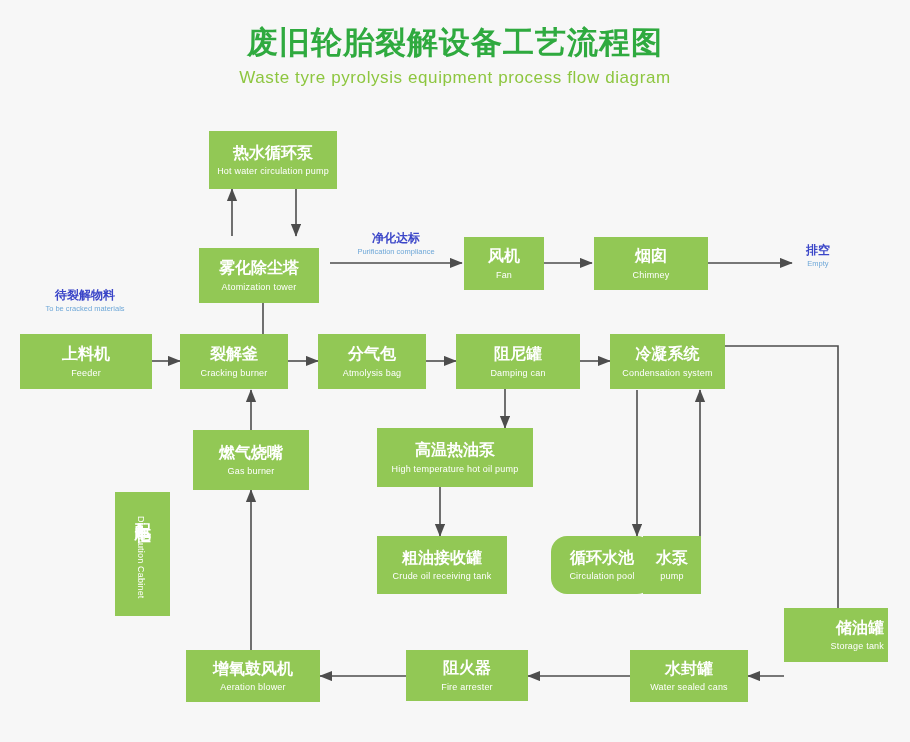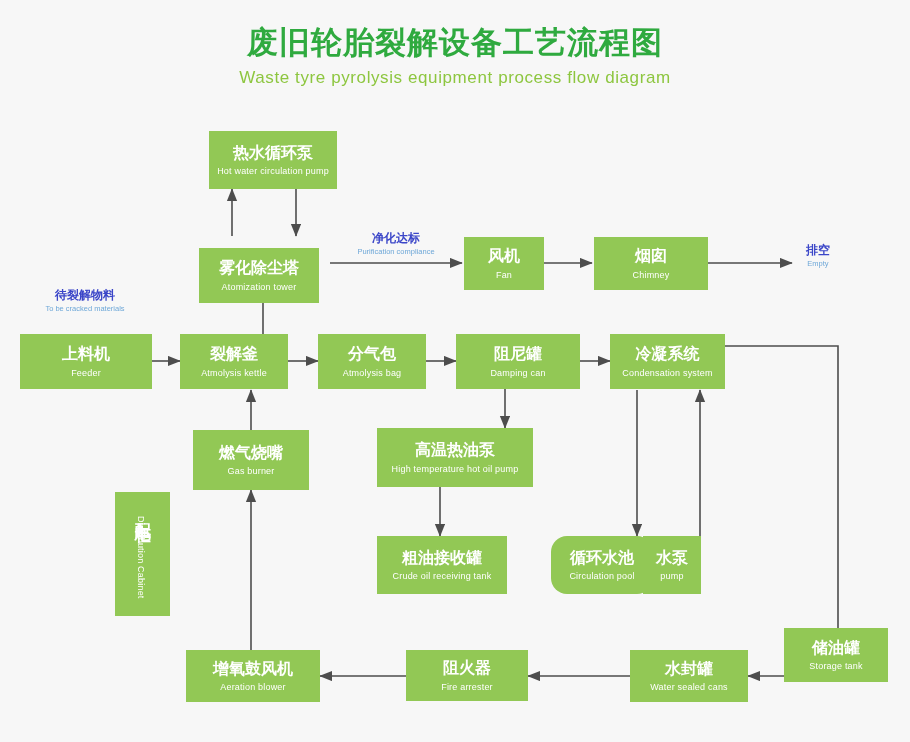--- a/index.html
+++ b/index.html
@@ -200,21 +200,21 @@
     <span class="cn">烟囱</span>
     <span class="en">Chimney</span>
   </div>
 
   <div class="node" style="left:20px; top:334px; width:132px; height:55px;">
     <span class="cn">上料机</span>
     <span class="en">Feeder</span>
   </div>
   <div class="node" style="left:180px; top:334px; width:108px; height:55px;">
     <span class="cn">裂解釜</span>
-    <span class="en">Atmolysis kettle</span>
+    <span class="en">Cracking burner</span>
   </div>
   <div class="node" style="left:318px; top:334px; width:108px; height:55px;">
     <span class="cn">分气包</span>
     <span class="en">Atmolysis bag</span>
   </div>
   <div class="node" style="left:456px; top:334px; width:124px; height:55px;">
     <span class="cn">阻尼罐</span>
     <span class="en">Damping can</span>
   </div>
   <div class="node" style="left:610px; top:334px; width:115px; height:55px;">
@@ -254,18 +254,18 @@
     <span class="en">Aeration blower</span>
   </div>
   <div class="node" style="left:406px; top:650px; width:122px; height:51px;">
     <span class="cn">阻火器</span>
     <span class="en">Fire arrester</span>
   </div>
   <div class="node" style="left:630px; top:650px; width:118px; height:52px;">
     <span class="cn">水封罐</span>
     <span class="en">Water sealed cans</span>
   </div>
-  <div class="node" style="left:784px; top:628px; width:104px; height:54px;">
+  <div class="node" style="left:784px; top:608px; width:104px; height:54px;align-items:flex-end;">
     <span class="cn">储油罐</span>
     <span class="en">Storage tank</span>
   </div>
 
 </div>
 
 </body></html>

